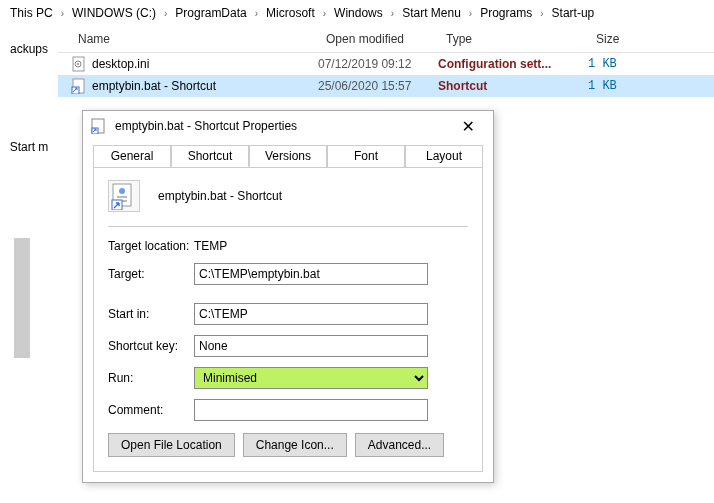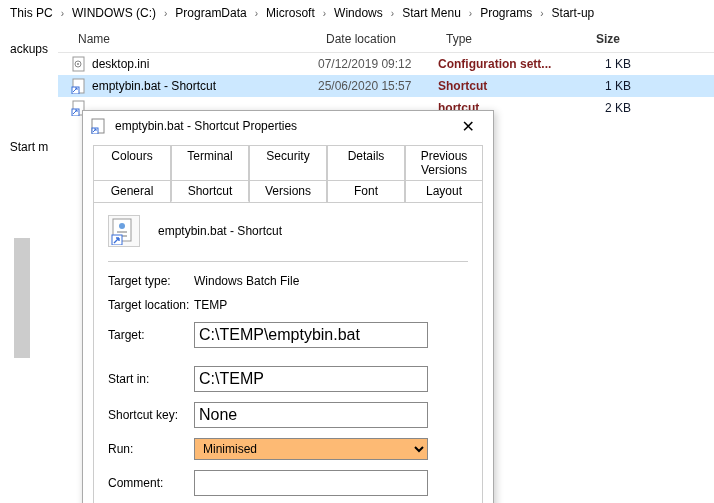--- a/index.html
+++ b/index.html
@@ -12,30 +12,30 @@
 .explorer { display: flex; height: calc(100% - 24px); }
 .sidebar { width: 58px; padding-top: 14px; font-size: 12px; overflow: hidden; }
 .sidebar div { padding: 2px 4px; white-space: nowrap; text-align: center; }
 
 .filepane { flex: 1; position: relative; }
 .cols { display: flex; border-bottom: 1px solid #e5e5e5; color: #333; font-size: 12px; }
 .col { padding: 6px 8px; }
 .col.name { width: 260px; padding-left: 20px; }
 .col.mod { width: 120px; }
 .col.type { width: 150px; }
-.col.size { width: 80px; text-align: left; font-weight: bold; }
+.col.size { width: 80px; text-align: left; }
 
 .files { }
 .row { display: flex; align-items: center; height: 22px; font-size: 12px; }
 .row.selected { background: #cce8ff; }
 .row .ic { width: 18px; height: 16px; margin: 0 4px 0 12px; display: inline-flex; align-items: center; justify-content: center; }
 .row .fname { width: 226px; white-space: nowrap; overflow: hidden; }
 .row .fmod { width: 120px; color: #555; }
 .row .ftype { width: 150px; color: #7f1d1d; white-space: nowrap; overflow: hidden; font-weight: bold; }
-.row .fsize { width: 70px; text-align: center; color: #0f172a; padding-right: 10px; }
+.row .fsize { width: 70px; text-align: left; color: #0369a1; padding-right: 10px; font-family: Liberation Mono, monospace; }
 
 .scrollhint { position: absolute; left: 14px; top: 238px; width: 16px; height: 120px; background: #ccc; }
 
 
 .dialog { position: absolute; left: 82px; top: 110px; width: 412px; background: #fff; border: 1px solid #aaa; box-shadow: 2px 2px 8px rgba(0,0,0,0.2); }
 .titlebar { display: flex; align-items: center; height: 30px; padding: 0 8px; }
 .titlebar .ticon { width: 16px; height: 16px; margin-right: 8px; }
 .titlebar .ttext { flex: 1; font-size: 12px; }
 .titlebar .close { font-size: 16px; padding: 4px 10px; cursor: pointer; }
 
@@ -46,22 +46,22 @@
 .tab.active { background: #fff; border-bottom: 1px solid #fff; position: relative; z-index: 2; }
 .tabcontent { border: 1px solid #ccc; margin: 0 10px 10px 10px; padding: 12px 14px 14px 14px; position: relative; }
 
 .iconrow { display: flex; align-items: center; margin-bottom: 14px; }
 .bigicon { width: 32px; height: 32px; border: 1px solid #ccc; margin-right: 18px; display: flex; align-items: center; justify-content: center; background: #f9f9f9; }
 .hr { border-top: 1px solid #ccc; margin: 6px 0 12px 0; }
 
 .field { display: flex; align-items: center; margin-bottom: 10px; font-size: 12px; }
 .field .lbl { width: 86px; }
 .field .val { }
-.field input.txt { width: 234px; border: 1px solid #888; padding: 3px 4px; font-size: 16px; font-family: inherit; }
-.field select.sel { width: 234px; border: 1px solid #888; padding: 2px 4px; font-size: 12px; background: #fdba74; font-family: inherit; }
+.field input.txt { width: 234px; border: 1px solid #888; padding: 3px 4px; font-size: 12px; font-family: inherit; }
+.field select.sel { width: 234px; border: 1px solid #888; padding: 2px 4px; font-size: 12px; background: #bef264; font-family: inherit; }
 
 .btnrow { display: flex; gap: 8px; margin-top: 12px; }
 .btn { border: 1px solid #aaa; background: #e1e1e1; padding: 4px 12px; font-size: 12px; cursor: pointer; font-family: inherit; }
 
 svg { display: block; }
 </style>
 </head>
 <body>
 
 <div class="breadcrumb">
@@ -85,21 +85,21 @@
 <div class="explorer">
   <div class="sidebar">
     <div>ackups</div>
     <div style="height:80px"></div>
     <div>Start m</div>
   </div>
 
   <div class="filepane">
     <div class="cols">
       <div class="col name">Name</div>
-      <div class="col mod">Date location</div>
+      <div class="col mod">Open modified</div>
       <div class="col type">Type</div>
       <div class="col size">Size</div>
     </div>
     <div class="files" id="files">
         <div class="row">
           <span class="ic">
             <svg width="16" height="16">
               <rect x="2" y="1" width="11" height="14" fill="#fff" stroke="#999"></rect>
               <circle cx="7" cy="8" r="3" fill="none" stroke="#888"></circle>
               <circle cx="7" cy="8" r="1" fill="#888"></circle>
@@ -116,60 +116,40 @@
               <rect x="2" y="1" width="11" height="14" fill="#fff" stroke="#999"></rect>
               <rect x="1" y="9" width="7" height="7" fill="#fff" stroke="#3a6fd8"></rect>
               <path d="M2 14 L6 10 M6 10 L6 12 M6 10 L4 10" stroke="#3a6fd8" fill="none"></path>
             </svg>
           </span>
           <span class="fname">emptybin.bat - Shortcut</span>
           <span class="fmod">25/06/2020 15:57</span>
           <span class="ftype">Shortcut</span>
           <span class="fsize">1 KB</span>
         </div>
-        <div class="row">
-          <span class="ic">
-            <svg width="16" height="16">
-              <rect x="2" y="1" width="11" height="14" fill="#fff" stroke="#999"></rect>
-              <rect x="1" y="9" width="7" height="7" fill="#fff" stroke="#3a6fd8"></rect>
-              <path d="M2 14 L6 10 M6 10 L6 12 M6 10 L4 10" stroke="#3a6fd8" fill="none"></path>
-            </svg>
-          </span>
-          <span class="fname"></span>
-          <span class="fmod"></span>
-          <span class="ftype">hortcut</span>
-          <span class="fsize">2 KB</span>
-        </div>
       </div>
   </div>
 </div>
 
 <div class="scrollhint"></div>
 
 <div class="dialog">
   <div class="titlebar">
     <span class="ticon">
       <svg width="16" height="16">
           <rect x="1" y="1" width="12" height="14" fill="#fff" stroke="#888"></rect>
           <rect x="1" y="10" width="6" height="6" fill="#fff" stroke="#3a6fd8"></rect>
           <path d="M2 14 L5 11 M5 11 L5 13 M5 11 L3 11" stroke="#3a6fd8" fill="none"></path>
         </svg>
     </span>
     <span class="ttext">emptybin.bat - Shortcut Properties</span>
     <span class="close">✕</span>
   </div>
 
   <div class="tabs">
-    <div class="tabrow top" id="tabs-top">
-        <div class="tab">Colours</div>
-        <div class="tab">Terminal</div>
-        <div class="tab">Security</div>
-        <div class="tab">Details</div>
-        <div class="tab">Previous Versions</div>
-      </div>
     <div class="tabrow" id="tabs-bottom">
         <div class="tab">General</div>
         <div class="tab active">Shortcut</div>
         <div class="tab">Versions</div>
         <div class="tab">Font</div>
         <div class="tab">Layout</div>
       </div>
   </div>
 
   <div class="tabcontent">
@@ -182,24 +162,20 @@
             <rect x="7" y="18" width="10" height="2" fill="#bbb"></rect>
             <rect x="2" y="18" width="10" height="10" fill="#fff" stroke="#3a6fd8"></rect>
             <path d="M4 26 L9 21 M9 21 L9 24 M9 21 L6 21" stroke="#3a6fd8" stroke-width="1.4" fill="none"></path>
           </svg>
       </div>
       <span>emptybin.bat - Shortcut</span>
     </div>
     <div class="hr"></div>
 
     <div class="field">
-      <span class="lbl">Target type:</span>
-      <span class="val">Windows Batch File</span>
-    </div>
-    <div class="field">
       <span class="lbl">Target location:</span>
       <span class="val">TEMP</span>
     </div>
     <div class="field">
       <span class="lbl">Target:</span>
       <input class="txt" value="C:\TEMP\emptybin.bat" style="">
     </div>
     <div style="height:8px"></div>
     <div class="field">
       <span class="lbl">Start in:</span>

